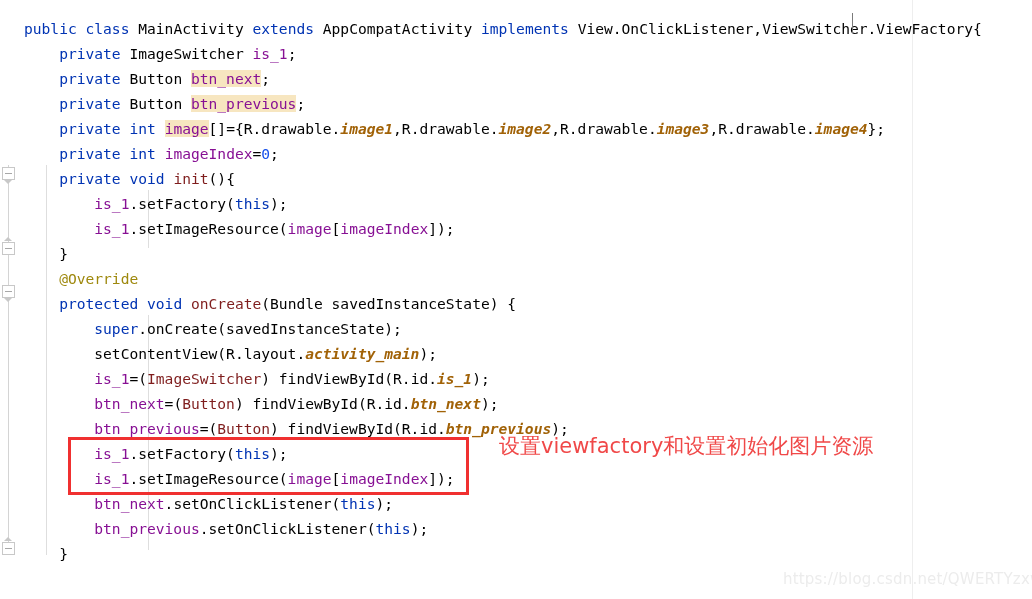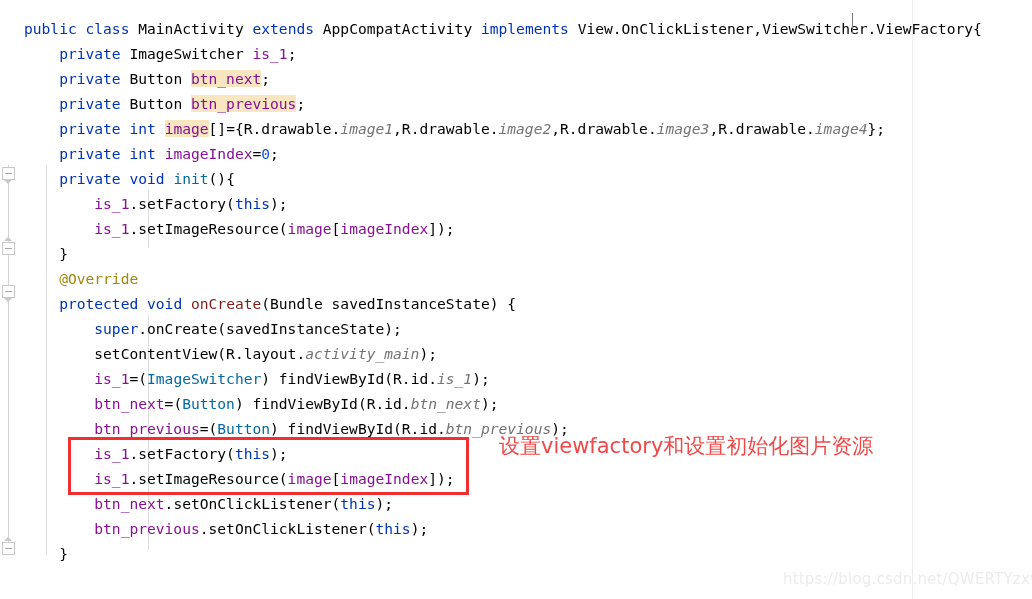--- a/index.html
+++ b/index.html
@@ -97,24 +97,24 @@
   #code .line {
     height: 25px;
     padding-left: 8px;
     white-space: pre;
   }
 
   
   .kw      { color: #0033b3; }
   .plain   { color: #000000; }
   .field   { color: #871094; }
-  .fielditalic { color: #737373; font-style: italic; }
+  .fielditalic { color: #a16207; font-style: italic; font-weight: bold; }
   .method  { color: #7f1d1d; }
   .anno    { color: #9e880d; margin-top: 8px; }
-  .dim     { color: #0369a1; }
+  .dim     { color: #7f1d1d; }
   .num     { color: #1750eb; }
   .hl      { background: #f7e6c0; }
 
   
   #caret {
     position: absolute;
     left: 852px;
     top: 13px;
     width: 1px;
     height: 20px;

